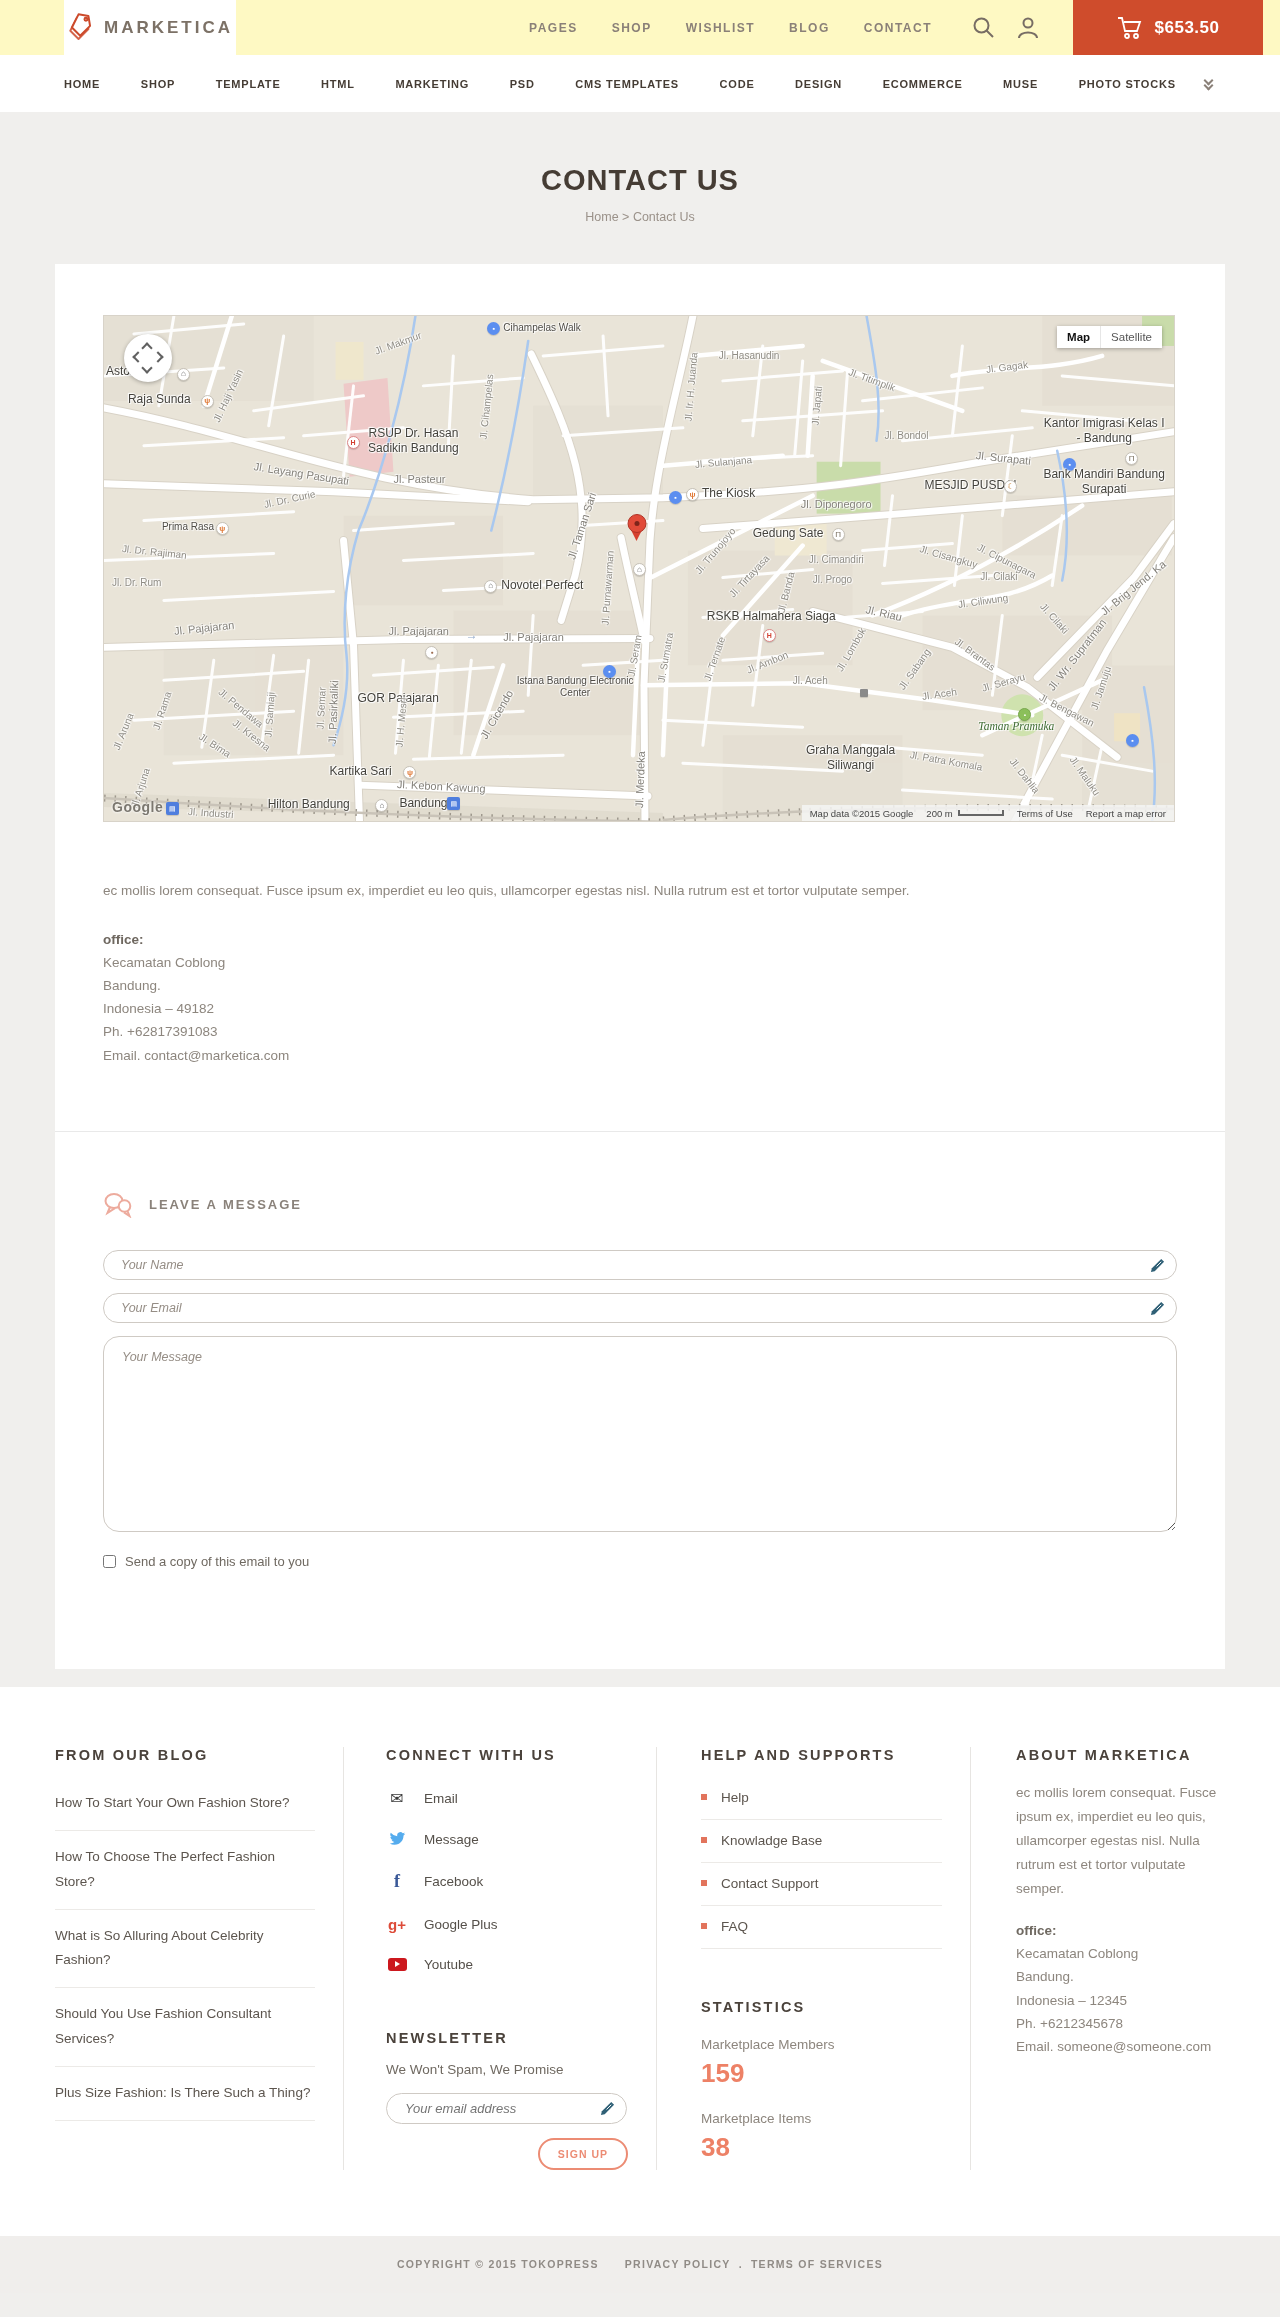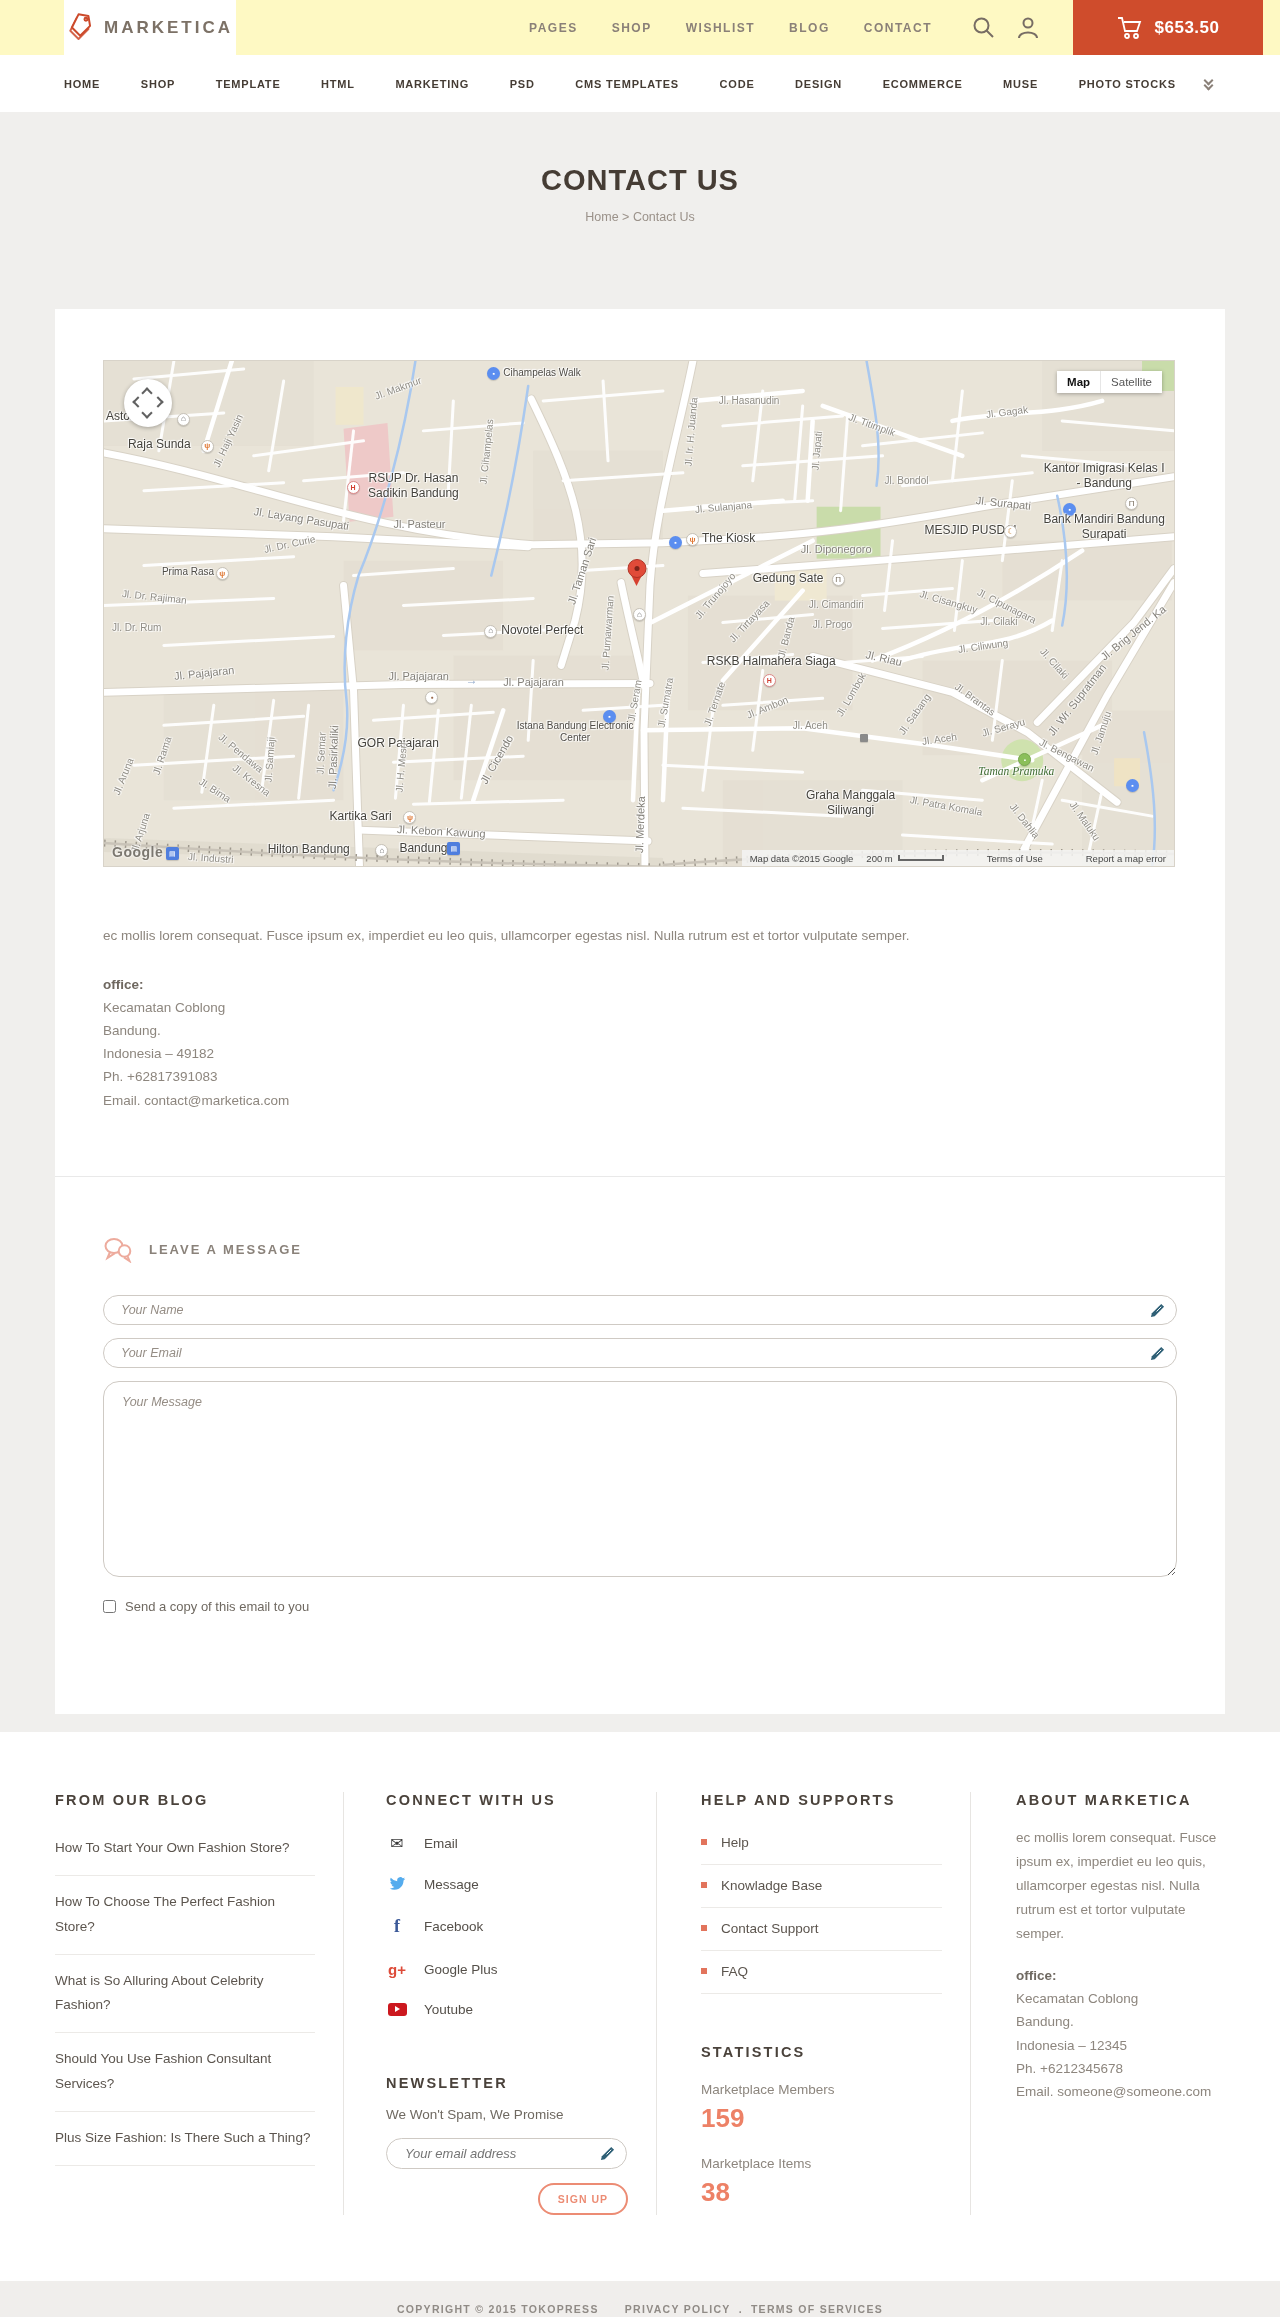--- a/index.html
+++ b/index.html
@@ -19,21 +19,21 @@
 
   
   .menu-bar { height:57px; background:#fff; display:flex; align-items:center; padding:0 64px; }
   .menu-items { flex:1; display:flex; justify-content:space-between; align-items:center; }
   .menu-items span { font-size:11px; font-weight:bold; letter-spacing:.8px; color:#453c34; cursor:pointer; }
   .dbl-chev { width:14px; height:14px; position:relative; cursor:pointer; margin-left:26px; }
   .dbl-chev i { position:absolute; left:3px; width:7px; height:7px; border-right:2px solid #8a8078; border-bottom:2px solid #8a8078; transform:rotate(45deg); }
   .dbl-chev i:nth-child(1){ top:0; } .dbl-chev i:nth-child(2){ top:5px; }
 
   
-  .hero { height:197px; padding-top:52px; text-align:center; }
+  .hero { height:152px; padding-top:52px; text-align:center; }
   .hero h1 { font-size:29px; letter-spacing:1px; color:#453c34; font-weight:bold; }
   .breadcrumb { margin-top:13px; font-size:12.5px; color:#9a9189; }
   .breadcrumb .bc-home { cursor:pointer; }
 
   
   .card { width:1170px; margin:0 auto 18px auto; background:#fff; }
   .card-sec1 { padding:51px 48px 64px 48px; }
   .card-divider { border-top:1px solid #e9e9e9; }
   .card-sec2 { padding:60px 48px 84px 48px; }
 
@@ -82,21 +82,21 @@
 
   .marker { position:absolute; left:49.8%; top:44.6%; transform:translate(-50%,-100%); z-index:5; cursor:pointer; }
   .marker .pin { width:19px; height:19px; background:#e14b39; border:1px solid #b03225; border-radius:50%; position:relative; }
   .marker .pin::before { content:""; position:absolute; left:6px; top:6px; width:5px; height:5px; background:#7e241a; border-radius:50%; }
   .marker .tail { width:0; height:0; border-left:5px solid transparent; border-right:5px solid transparent; border-top:10px solid #d6402f; margin:-2px auto 0 auto; }
 
   .g-logo { position:absolute; left:8px; bottom:6px; font-size:14px; font-weight:bold; color:#7b776f; letter-spacing:.5px; z-index:6;
     text-shadow:0 0 2px #fff,0 0 3px #fff; cursor:pointer; }
   .attrib { position:absolute; right:0; bottom:0; height:16px; background:rgba(245,245,243,.85); display:flex; align-items:center; gap:13px;
     padding:0 8px; font-size:9.5px; color:#464646; z-index:6; }
-  .attrib .link { cursor:pointer;margin-left:30px; }
+  .attrib .link { cursor:pointer; }
   .scale { display:flex; align-items:center; gap:5px; }
   .scale-bar { width:46px; height:6px; border-left:2px solid #666; border-right:2px solid #666; border-bottom:2px solid #666; }
 
   
   .intro { font-size:13.5px; color:#8d867e; line-height:1.6; }
   .office { margin-top:26px; font-size:13.5px; line-height:1.72; color:#8d867e; }
   .office .office-label { font-weight:bold; color:#6e675f; }
 
   
   .form-head { display:flex; align-items:center; gap:16px; margin-bottom:32px; }

